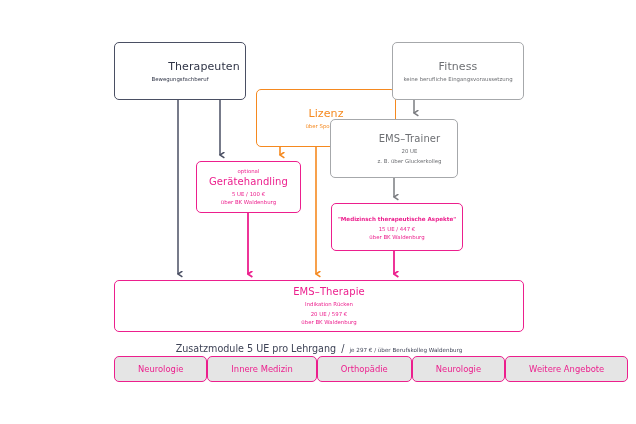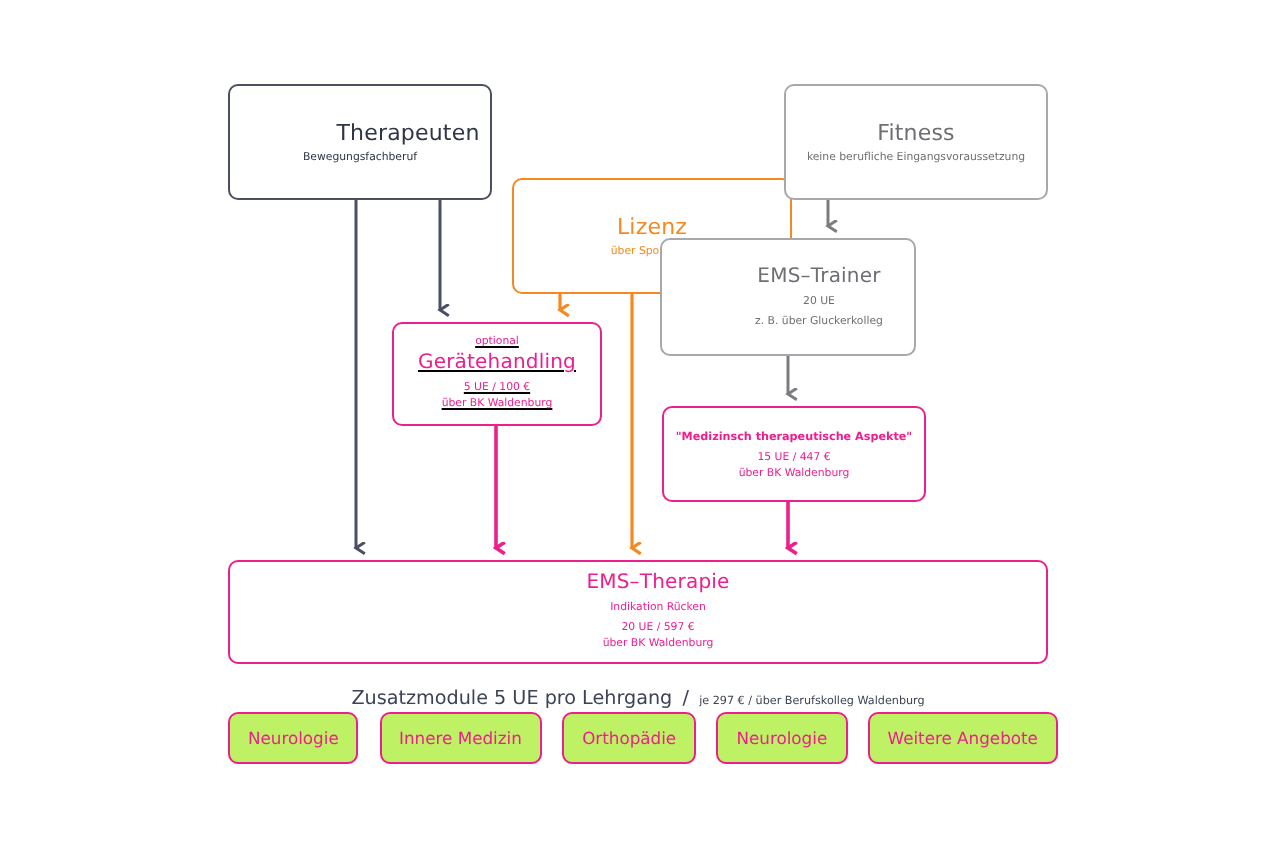--- a/index.html
+++ b/index.html
@@ -85,21 +85,21 @@
   .c-pink .sub,
   .c-pink .sub2,
   .c-pink .sub3,
   .c-pink .pre { color: #ec1f8d; }
 
   
   #n-therapeuten { left: 114px; top: 42px;  width: 132px; height: 58px; }
   #n-lizenz      { left: 256px; top: 57px;  width: 140px; height: 58px; margin-top: 32px; }
   #n-fitness     { left: 392px; top: 42px;  width: 132px; height: 58px; }
   #n-emstrainer  { left: 330px; top: 119px; width: 128px; height: 59px; padding-left: 31px; }
-  #n-geraete     { left: 196px; top: 161px; width: 105px; height: 52px; text-decoration: underline; }
+  #n-geraete     { left: 196px; top: 161px; width: 105px; height: 52px; }
   #n-praeventiv  { left: 331px; top: 203px; width: 132px; height: 48px; }
   #n-emstherapie { left: 114px; top: 280px; width: 410px; height: 52px; padding-left: 20px; }
 
   #n-emstrainer .ttl  { font-size: 10px; }
   #n-praeventiv .ttl  { font-size: 9.2px; font-weight: bold; }
   #n-praeventiv .sub  { font-size: 5.6px; font-weight: bold; }
   #n-geraete .ttl     { font-size: 10px; }
   #n-emstherapie .ttl { font-size: 10px; }
 
   
@@ -130,28 +130,28 @@
     width: 415px;
     height: 28px;
     display: flex;
     justify-content: space-between;
     align-items: center;
   }
   .chip {
     box-sizing: border-box;
     border: 1.6px solid #ec1f8d;
     border-radius: 5px;
-    background: #bef264;
+    background: #e5e5e5;
     color: #ec1f8d;
     font-size: 8.4px;
     height: 26px;
     display: flex;
     align-items: center;
     justify-content: center;
-    padding: 0 9px;
+    padding: 0 23px;
     white-space: nowrap;
   }
 </style>
 </head>
 <body>
 
 <div id="stage">
 
   <svg class="wires" viewBox="0 0 636 424" xmlns="http://www.w3.org/2000/svg">
     <defs>

